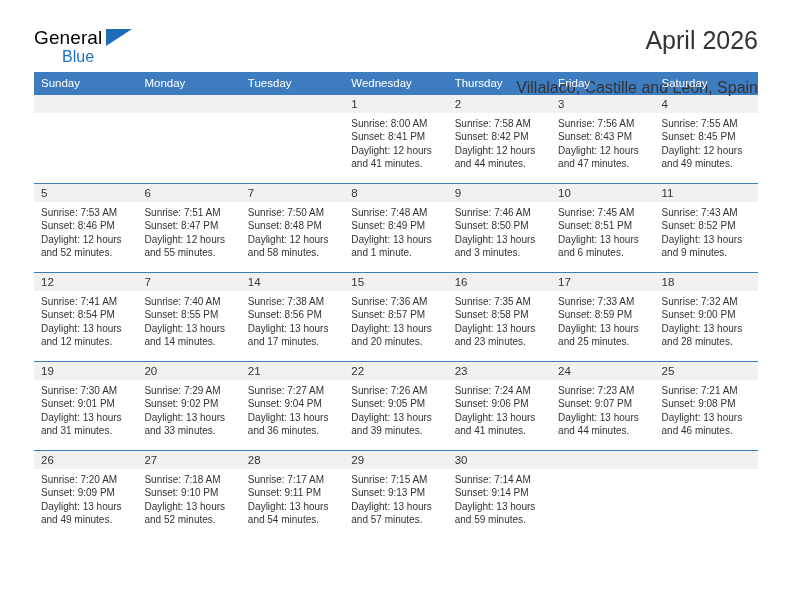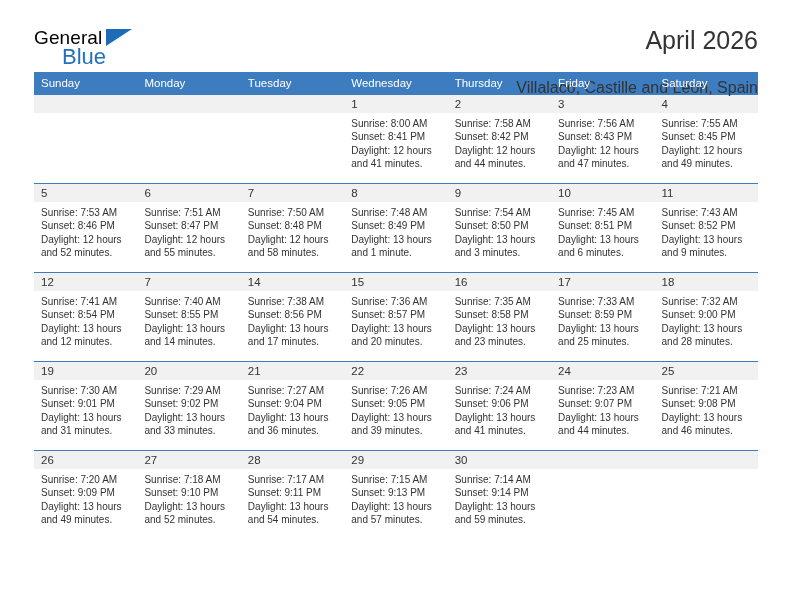--- a/index.html
+++ b/index.html
@@ -37,21 +37,21 @@
     padding-top: 2px;
   }
   .brand-line1 {
     font-size: 19px;
     color: #000000;
     letter-spacing: .1px;
     line-height: 20px;
     white-space: nowrap;
   }
   .brand-line2 {
-    font-size: 22px;
+    font-size: 16px;
     color: #2272bb;
     line-height: 20px;
     padding-left: 28px;
     margin-top: -1px;
   }
   .brand-triangle {
     position: absolute;
     left: 72px;
     top: 3px;
     width: 0;
@@ -274,21 +274,21 @@
                 <div>Sunrise: 7:48 AM</div>
                 <div>Sunset: 8:49 PM</div>
                 <div>Daylight: 13 hours and 1 minute.</div>
               </div>
             </div>
           </td>
           <td>
             <div class="daycell">
               <div class="daynum-band">9</div>
               <div class="daybody">
-                <div>Sunrise: 7:54 AM</div>
+                <div>Sunrise: 7:46 AM</div>
                 <div>Sunset: 8:50 PM</div>
                 <div>Daylight: 13 hours and 3 minutes.</div>
               </div>
             </div>
           </td>
           <td>
             <div class="daycell">
               <div class="daynum-band">10</div>
               <div class="daybody">
                 <div>Sunrise: 7:45 AM</div>

